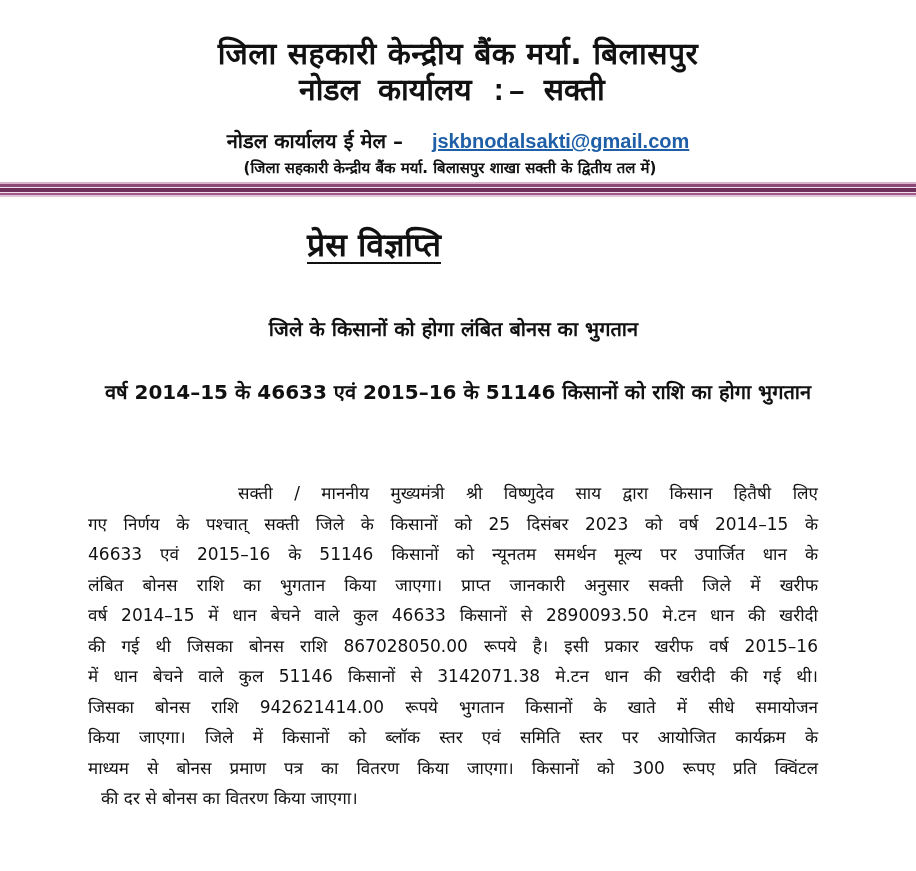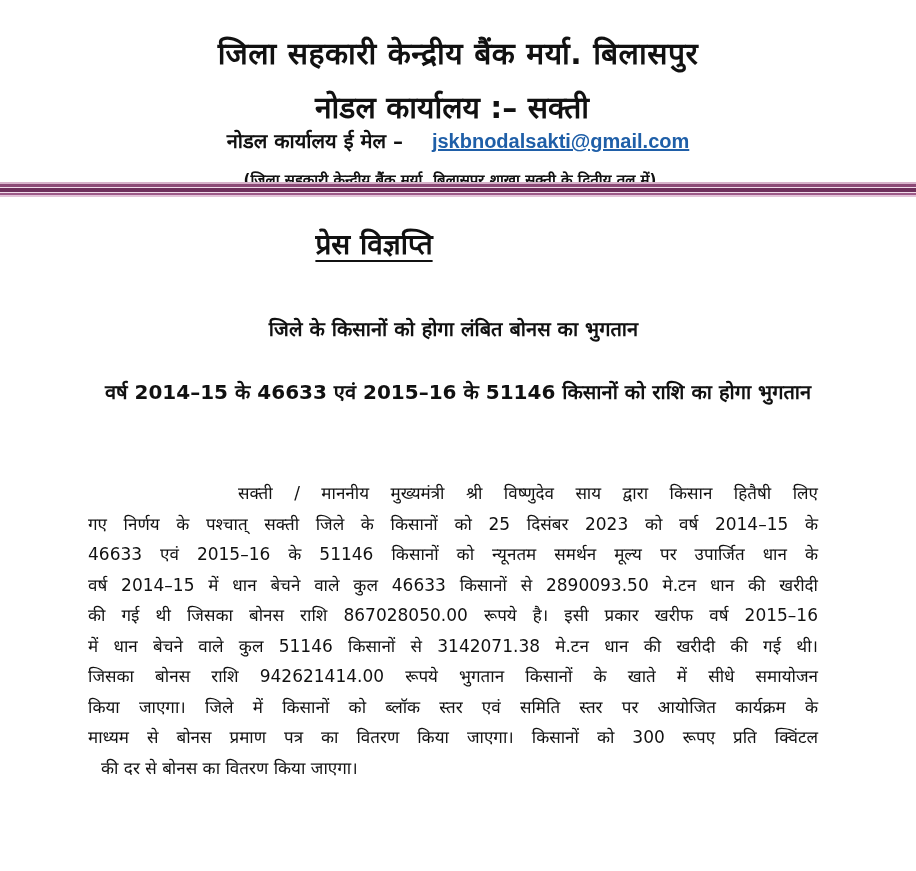--- a/index.html
+++ b/index.html
@@ -28,27 +28,28 @@
     left: 0;
     width: 916px;
     text-align: center;
     font-size: 30px;
     font-weight: bold;
     letter-spacing: 0.5px;
     line-height: 48px;
   }
   .office-name {
     position: absolute;
-    top: 88px;
+    top: 72px;
     left: 0;
     width: 904px;
     text-align: center;
     font-size: 30px;
     font-weight: bold;
     line-height: 40px;
+    font-family: Liberation Mono, monospace;
   }
   .email-line {
     position: absolute;
     top: 126px;
     left: 0;
     width: 916px;
     text-align: center;
     font-size: 20px;
     font-weight: bold;
     line-height: 30px;
@@ -62,41 +63,40 @@
   }
   .address-line {
     position: absolute;
     top: 156px;
     left: 0;
     width: 900px;
     text-align: center;
     font-size: 15px;
     font-weight: bold;
     line-height: 24px;
-    margin-top: 12px;
   }
   .divider {
     position: absolute;
     top: 182px;
     left: 0;
     width: 916px;
     height: 16px;
   }
   .divider .l {
     position: absolute;
     left: 0;
     width: 916px;
   }
   .press-title {
     position: absolute;
     top: 228px;
     left: 0;
     width: 748px;
     text-align: center;
-    font-size: 28px;
+    font-size: 32px;
     font-weight: bold;
     line-height: 34px;
   }
   .press-title span {
     text-decoration: underline;
     text-underline-offset: 6px;
     text-decoration-thickness: 2px;
   }
   .headline {
     position: absolute;
@@ -170,20 +170,21 @@
 </div>
 
 <div class="headline">जिले के किसानों को होगा लंबित बोनस का भुगतान</div>
 
 <div class="subheadline">वर्ष 2014–15 के 46633 एवं 2015–16 के 51146 किसानों को राशि का होगा भुगतान</div>
 
 <div class="body-text">
   <span class="line first">सक्ती / माननीय मुख्यमंत्री श्री विष्णुदेव साय द्वारा किसान हितैषी लिए</span>
   <span class="line">गए निर्णय के पश्चात् सक्ती जिले के किसानों को 25 दिसंबर 2023 को वर्ष 2014–15 के</span>
   <span class="line">46633 एवं 2015–16 के 51146 किसानों को न्यूनतम समर्थन मूल्य पर उपार्जित धान के</span>
+  <span class="line">लंबित बोनस राशि का भुगतान किया जाएगा। प्राप्त जानकारी अनुसार सक्ती जिले में खरीफ</span>
   <span class="line">वर्ष 2014–15 में धान बेचने वाले कुल 46633 किसानों से 2890093.50 मे.टन धान की खरीदी</span>
   <span class="line">की गई थी जिसका बोनस राशि 867028050.00 रूपये है। इसी प्रकार खरीफ वर्ष 2015–16</span>
   <span class="line">में धान बेचने वाले कुल 51146 किसानों से 3142071.38 मे.टन धान की खरीदी की गई थी।</span>
   <span class="line">जिसका बोनस राशि      942621414.00 रूपये भुगतान किसानों के खाते में सीधे समायोजन</span>
   <span class="line">किया जाएगा। जिले में किसानों को ब्लॉक स्तर एवं समिति स्तर पर आयोजित कार्यक्रम के</span>
   <span class="line">माध्यम से बोनस प्रमाण पत्र का वितरण किया जाएगा। किसानों को 300 रूपए प्रति क्विंटल</span>
   <span class="line last">की दर से बोनस का वितरण किया जाएगा।</span>
 </div>
 
 </body></html>

